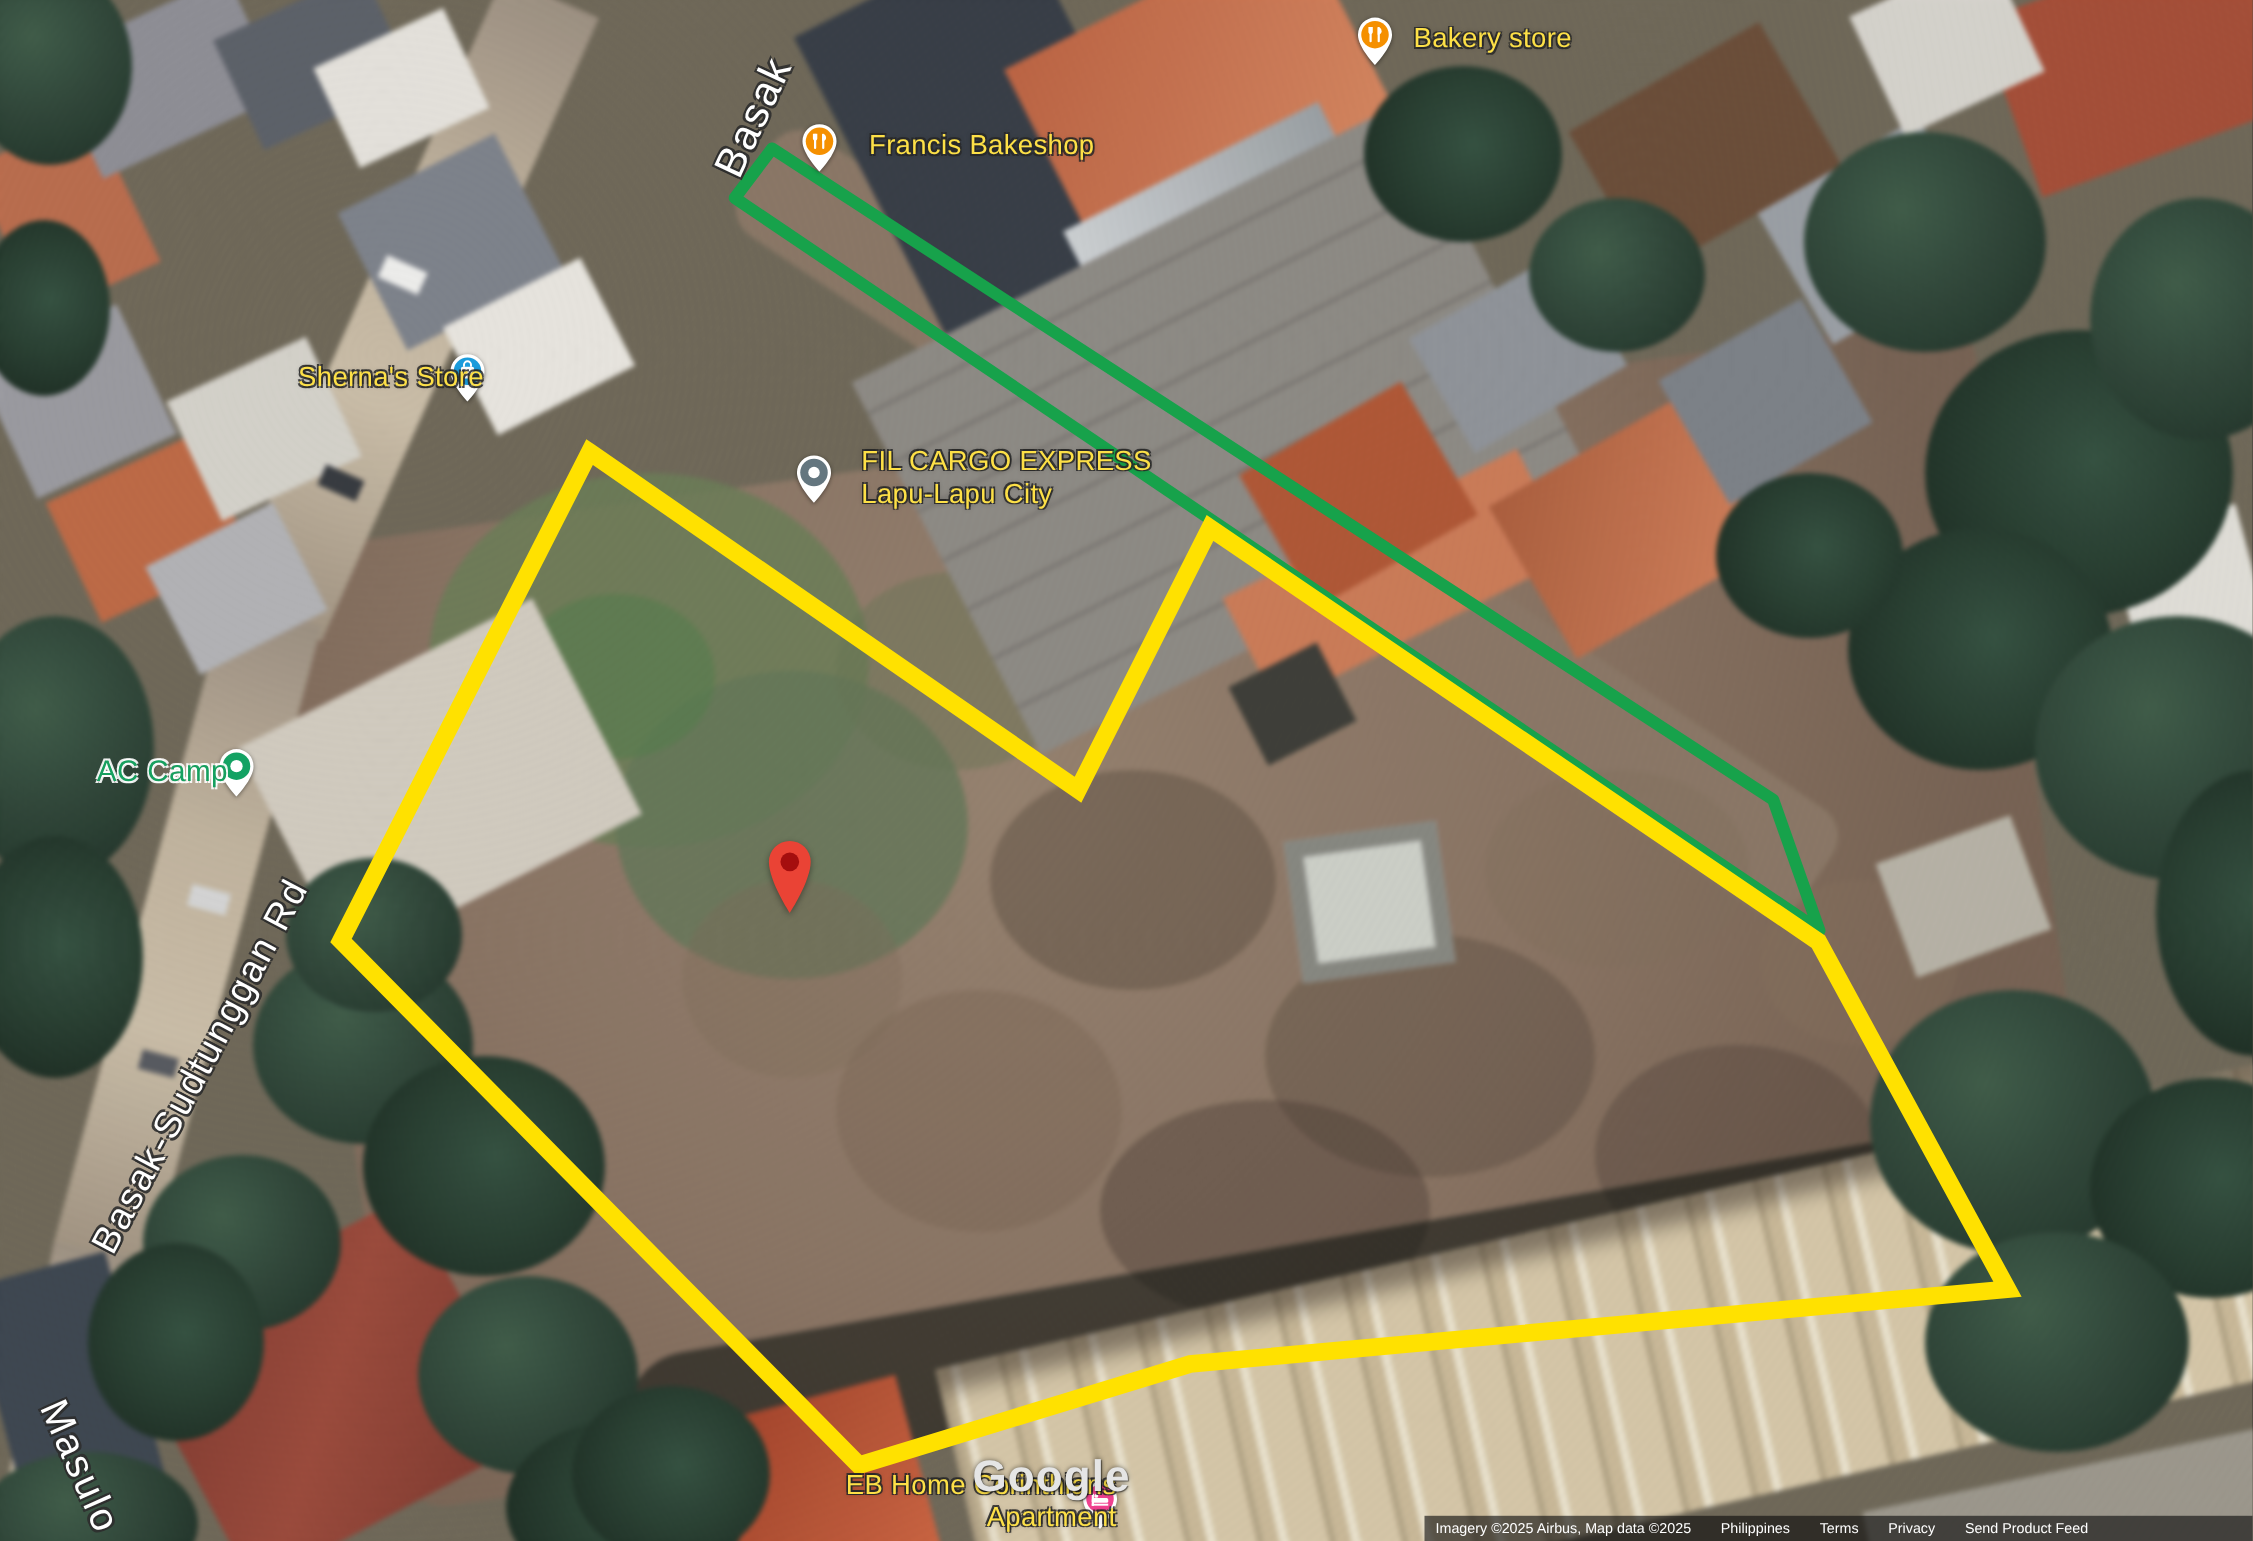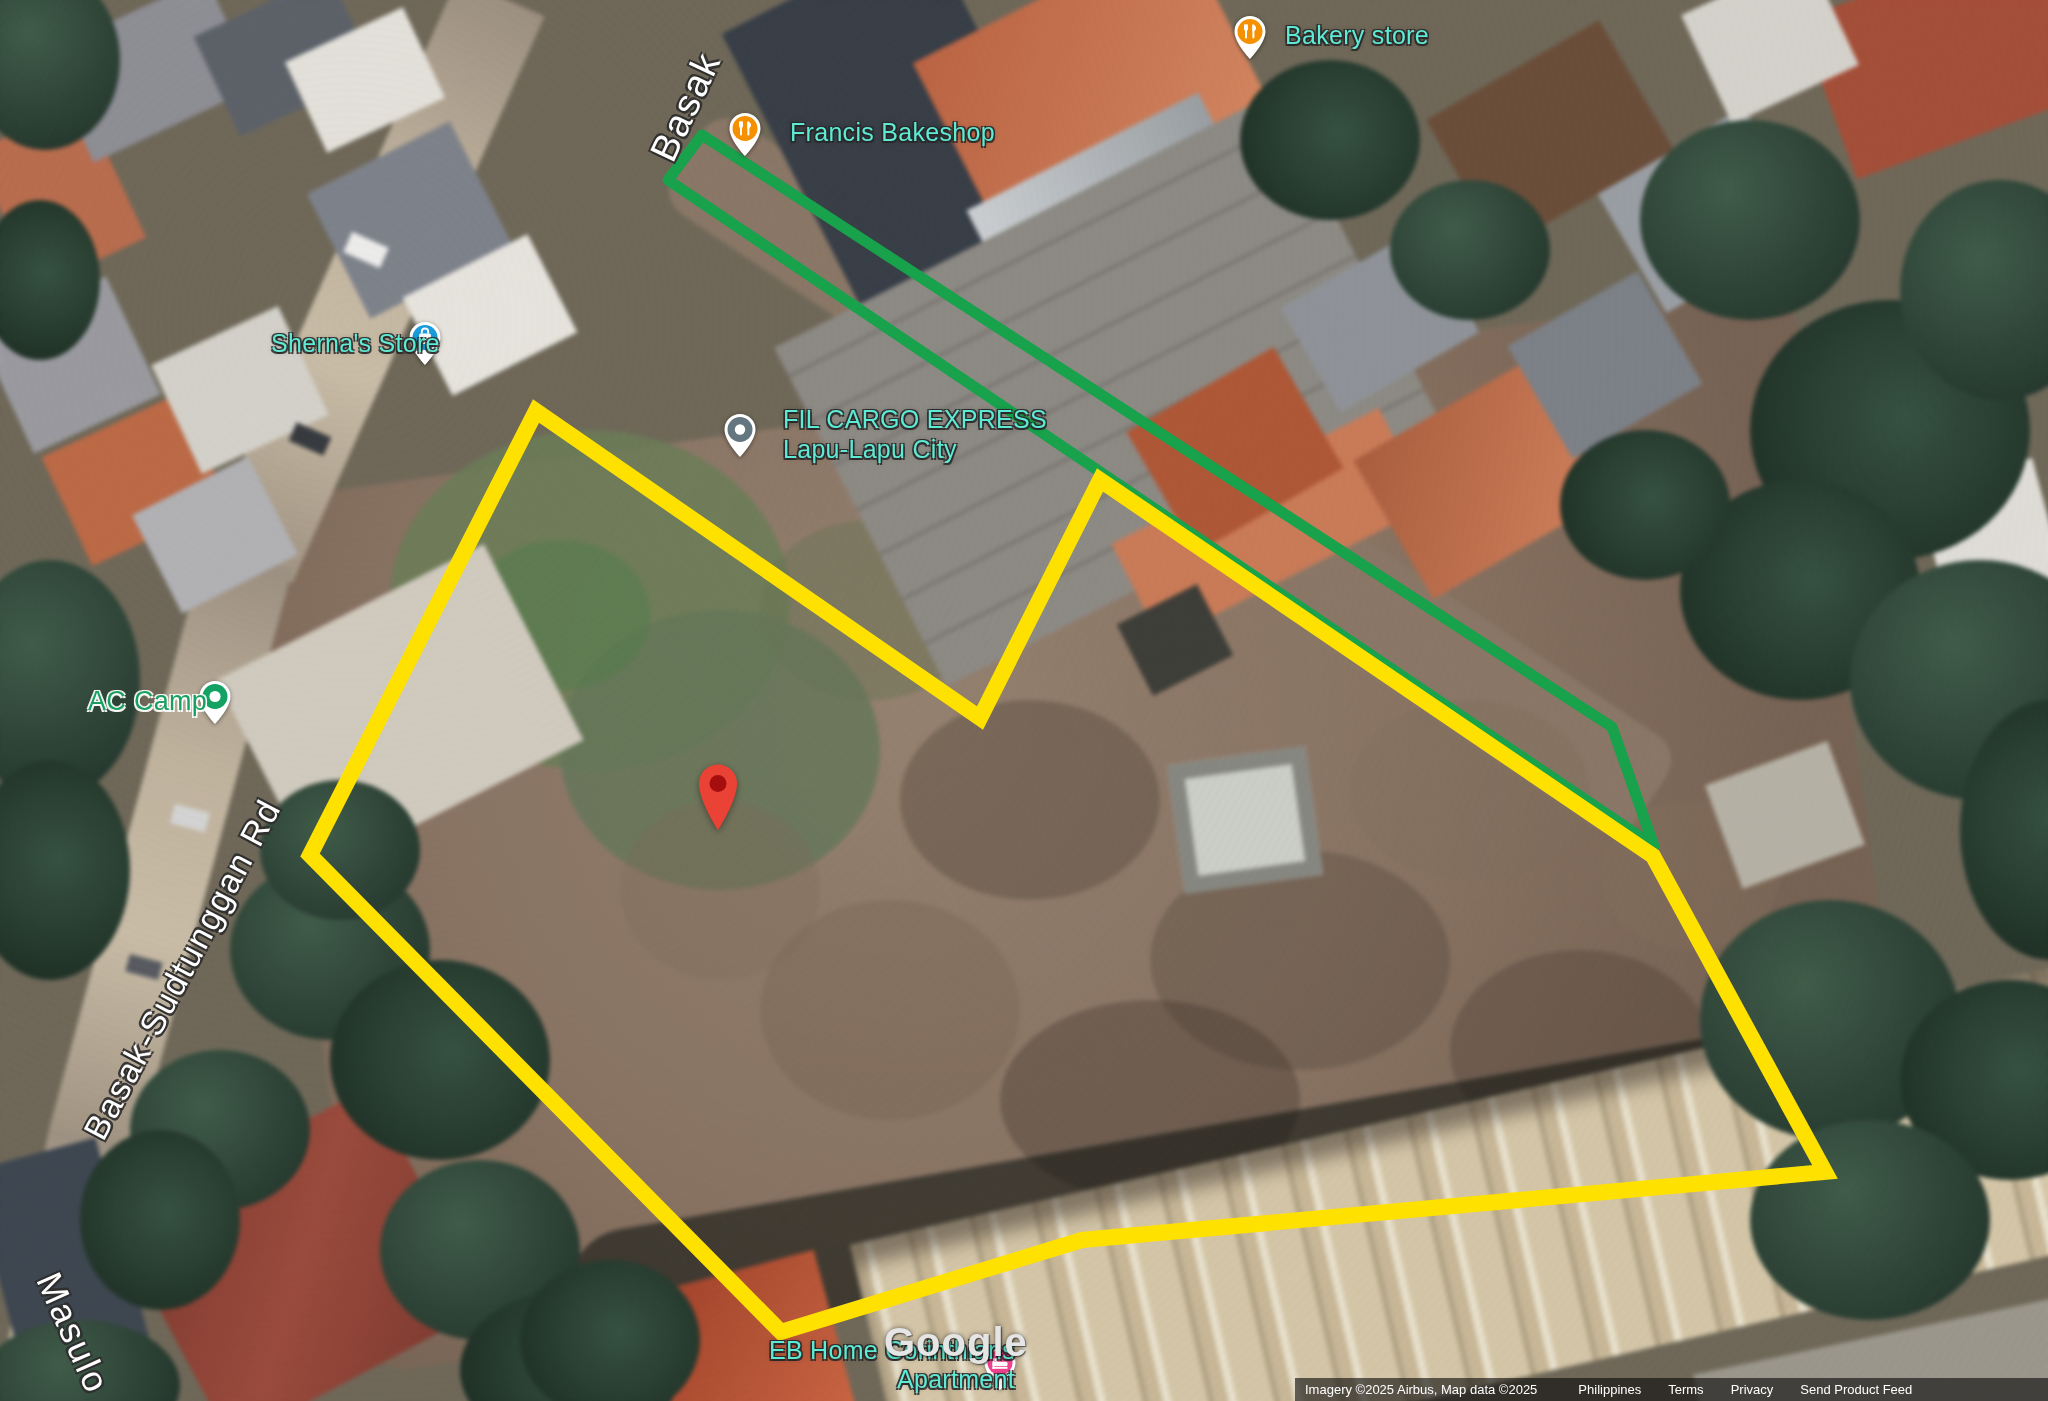--- a/index.html
+++ b/index.html
@@ -9,21 +9,21 @@
   #sat{position:absolute;inset:0;filter:blur(2.3px) saturate(.94) contrast(.97);}
   .d{position:absolute;}
   .t{border-radius:50%;}
   .tr1{background:radial-gradient(circle at 40% 35%,#3b5a45,#22392c 70%,#182a20);}
   .tr2{background:radial-gradient(circle at 55% 45%,#2f4f3c,#1d3326 65%,#142419);}
   .road{background:linear-gradient(90deg,#a39480,#cec0a8 35%,#c4b59d 65%,#9e9080);}
   
   svg.ovl{position:absolute;left:0;top:0;}
   svg.pin{position:absolute;filter:drop-shadow(0 1px 2px rgba(0,0,0,.45));}
   svg.redpin{position:absolute;filter:drop-shadow(0 2px 3px rgba(0,0,0,.4));}
-  .lbl{position:absolute;color:#5eead4;font-size:25px;font-weight:500;letter-spacing:.3px;white-space:nowrap;
+  .lbl{position:absolute;color:#fde047;font-size:25px;font-weight:500;letter-spacing:.3px;white-space:nowrap;
        text-shadow:-1.5px -1.5px 0 rgba(40,40,40,.85),1.5px -1.5px 0 rgba(40,40,40,.85),
                    -1.5px 1.5px 0 rgba(40,40,40,.85),1.5px 1.5px 0 rgba(40,40,40,.85),0 0 5px rgba(0,0,0,.35);}
   .rd{position:absolute;color:#fff;font-weight:400;white-space:nowrap;
       text-shadow:-2px -2px 0 rgba(45,45,45,.9),2px -2px 0 rgba(45,45,45,.9),
                   -2px 2px 0 rgba(45,45,45,.9),2px 2px 0 rgba(45,45,45,.9);}
   .green-lbl{color:#17a05f;text-shadow:-1.5px -1.5px 0 rgba(255,255,255,.9),1.5px -1.5px 0 rgba(255,255,255,.9),
              -1.5px 1.5px 0 rgba(255,255,255,.9),1.5px 1.5px 0 rgba(255,255,255,.9);}
   #google{position:absolute;left:884px;top:1320px;font-size:40px;font-weight:700;color:#e5e5e5;letter-spacing:1px;
           text-shadow:0 0 5px rgba(0,0,0,.55),1px 1px 1px rgba(0,0,0,.5);}
   #attr{position:absolute;left:1295px;top:1378px;width:753px;height:23px;background:rgba(12,12,12,.62);
@@ -209,19 +209,19 @@
     <span style="display:block;">Apartment</span>
   </div>
 
   <div class="rd" style="left:76px;top:1128px;font-size:34px;letter-spacing:2px;transform:rotate(-62deg);transform-origin:0 0;">Basak-Sudtunggan Rd</div>
   <div class="rd" style="left:642px;top:150px;font-size:38px;letter-spacing:2px;transform:rotate(-65deg);transform-origin:0 0;">Basak</div>
   <div class="rd" style="left:66px;top:1266px;font-size:36px;letter-spacing:2px;transform:rotate(66deg);transform-origin:0 0;">Masulo</div>
 
   <div id="google">Google</div>
   <div id="attr">
     <span>Imagery ©2025 Airbus, Map data ©2025</span>
-    <span style="margin-left:14px;">Philippines</span>
+    <span style="">Philippines</span>
     <span>Terms</span>
     <span>Privacy</span>
     <span>Send Product Feed</span>
   </div>
 
 </div>
 
 </body></html>

